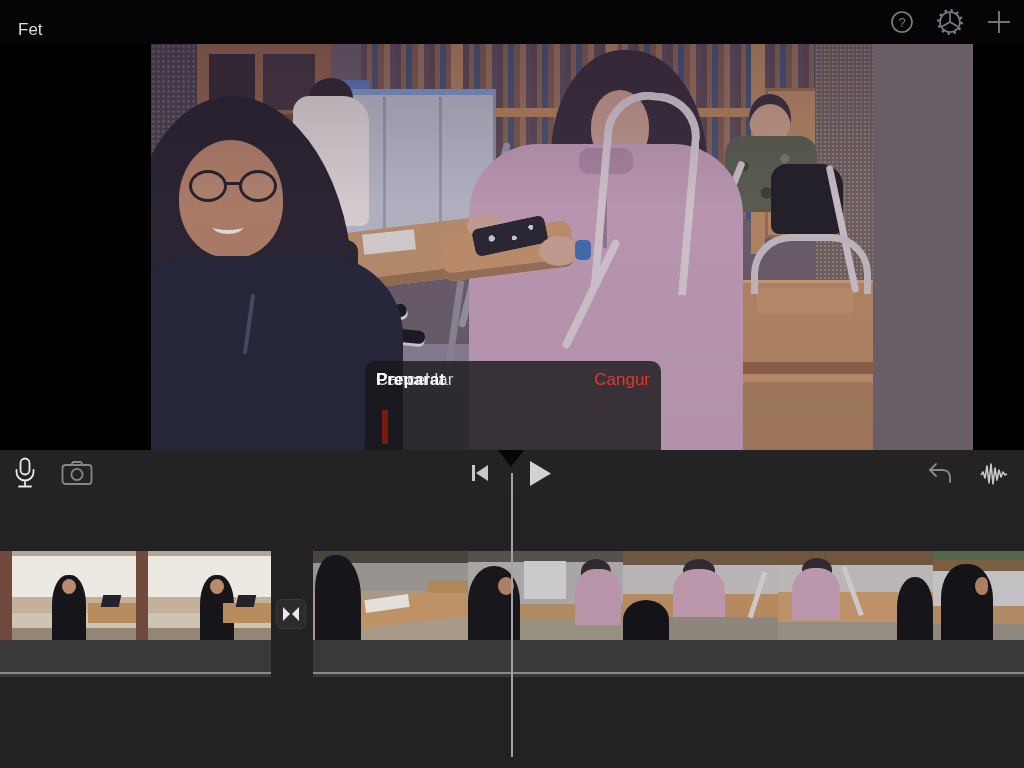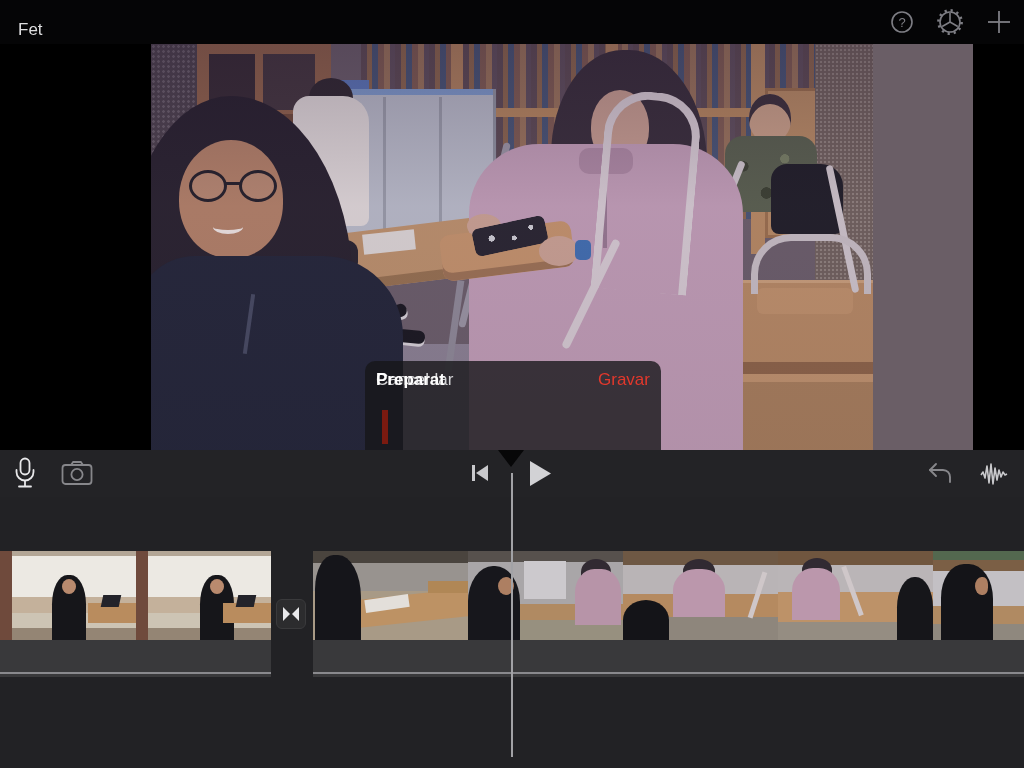--- a/index.html
+++ b/index.html
@@ -277,21 +277,21 @@
       <div class="v-lg-bridge"></div>
       <div class="v-lg-smile"></div>
       <div class="v-lg-body"></div>
       <div class="v-lg-string"></div>
       <div class="v-tint"></div>
 
       <div class="rec">
         <div class="rec-row">
           <button class="rec-cancel">Cancel·lar</button>
           <div class="rec-status">Preparat</div>
-          <button class="rec-record" id="record-btn" style="color: rgb(226, 56, 44);">Gravar</button>
+          <button class="rec-record" id="record-btn" style="color: rgb(226, 56, 44);">Cangur</button>
         </div>
         <div class="meter" id="meter">
             <div class="seg" style="background: rgb(46, 229, 46);"></div>
             <div class="seg" style="background: rgb(46, 229, 46);"></div>
             <div class="seg" style="background: rgb(46, 229, 46);"></div>
             <div class="seg" style="background: rgb(46, 229, 46);"></div>
             <div class="seg" style="background: rgb(46, 229, 46);"></div>
             <div class="seg" style="background: rgb(42, 168, 42);"></div>
             <div class="seg" style="background: rgb(28, 74, 28);"></div>
             <div class="seg" style="background: rgb(28, 74, 28);"></div>

